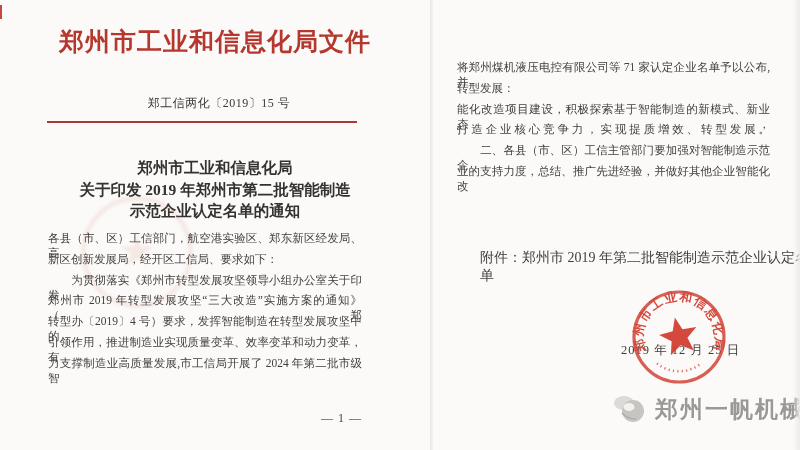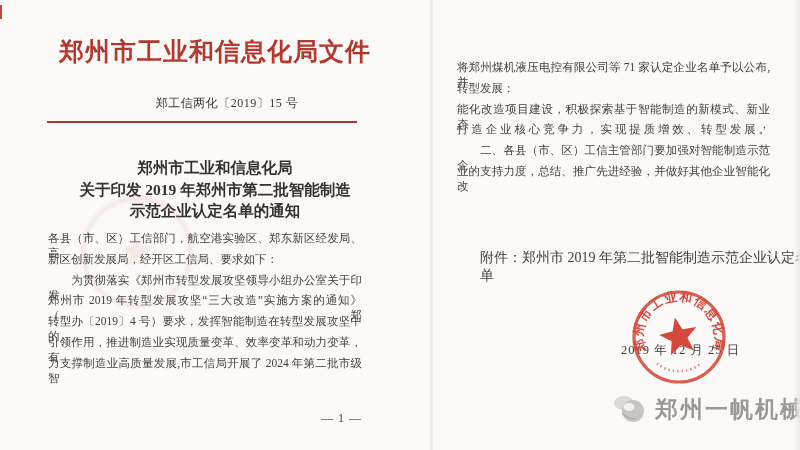--- a/index.html
+++ b/index.html
@@ -18,24 +18,24 @@
   }
   .right-edge {
     position:absolute; right:0; top:0; width:7px; height:450px;
     background:linear-gradient(to left,#edebe7,rgba(251,250,248,0));
   }
   .red-edge-mark { position:absolute; left:0; top:5px; width:2px; height:14px; background:#c24a42; }
 
   .agency-header {
     position:absolute; top:25px; left:0; width:100%;
     text-align:center; font-size:25px; font-weight:bold;
-    color:#b5382f; letter-spacing:1px;margin-top:10px;
+    color:#b5382f; letter-spacing:1px;
   }
   .doc-number {
-    position:absolute; top:95px; left:12px; width:100%;
+    position:absolute; top:95px; left:4px; width:100%;
     text-align:center; font-size:12px; color:#3a3836; letter-spacing:0.5px;
   }
   .red-rule {
     position:absolute; top:121px; left:47px; width:310px; height:2px;
     background:#a83a33;
   }
   .doc-title {
     position:absolute; top:157px; left:0; width:100%;
     text-align:center; font-weight:bold; font-size:15.5px;
     line-height:21.5px; color:#343230;

